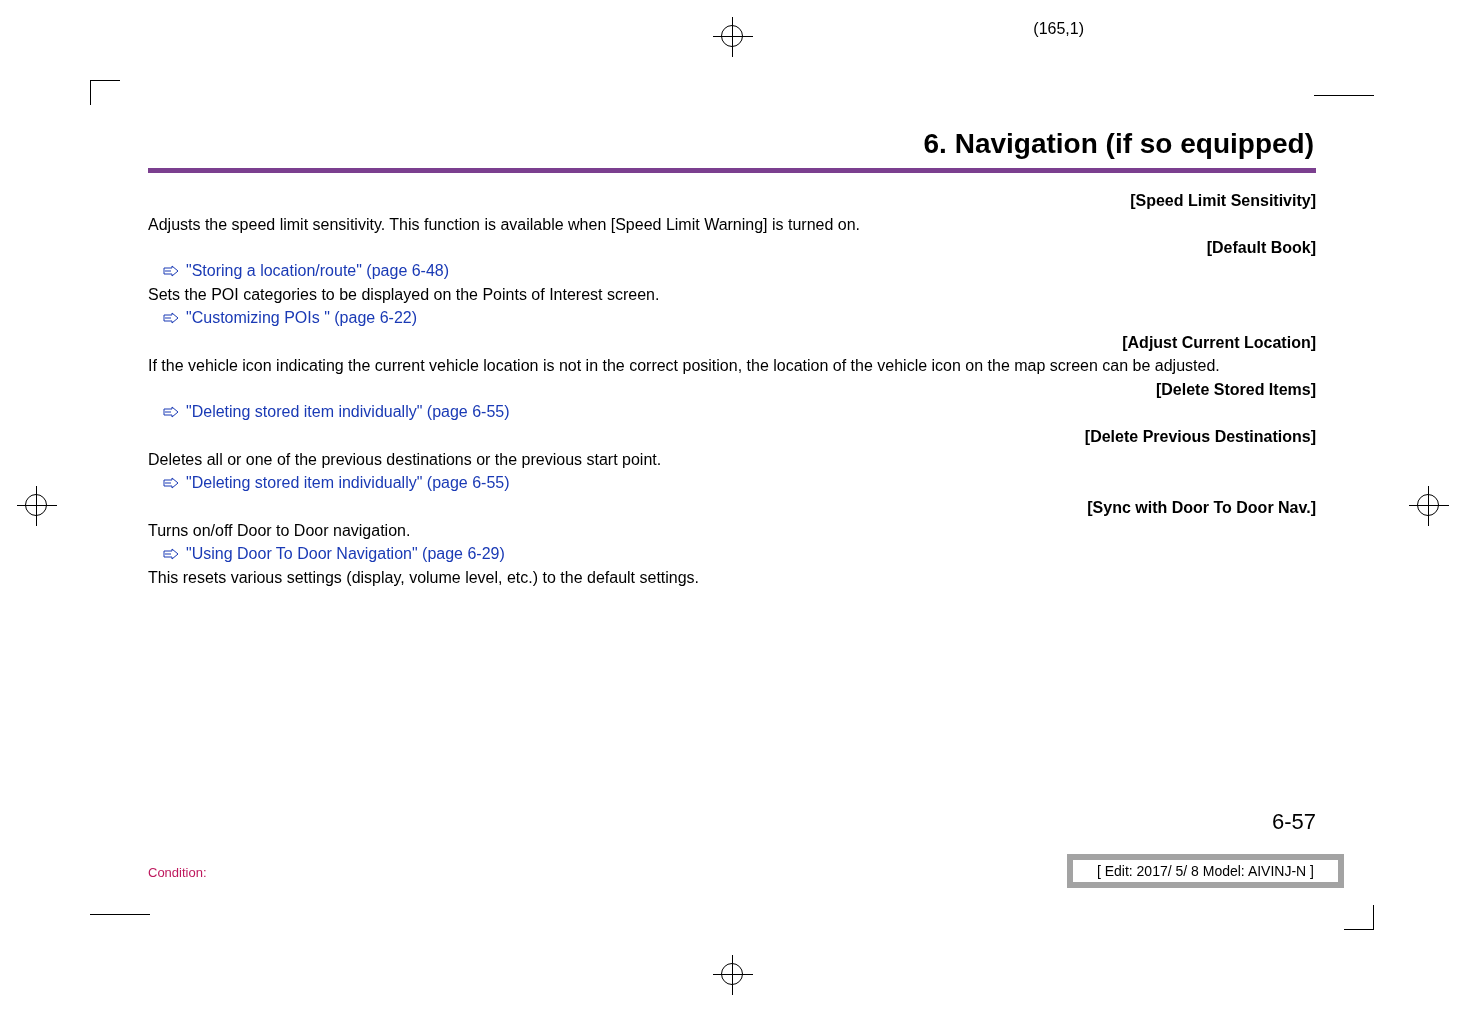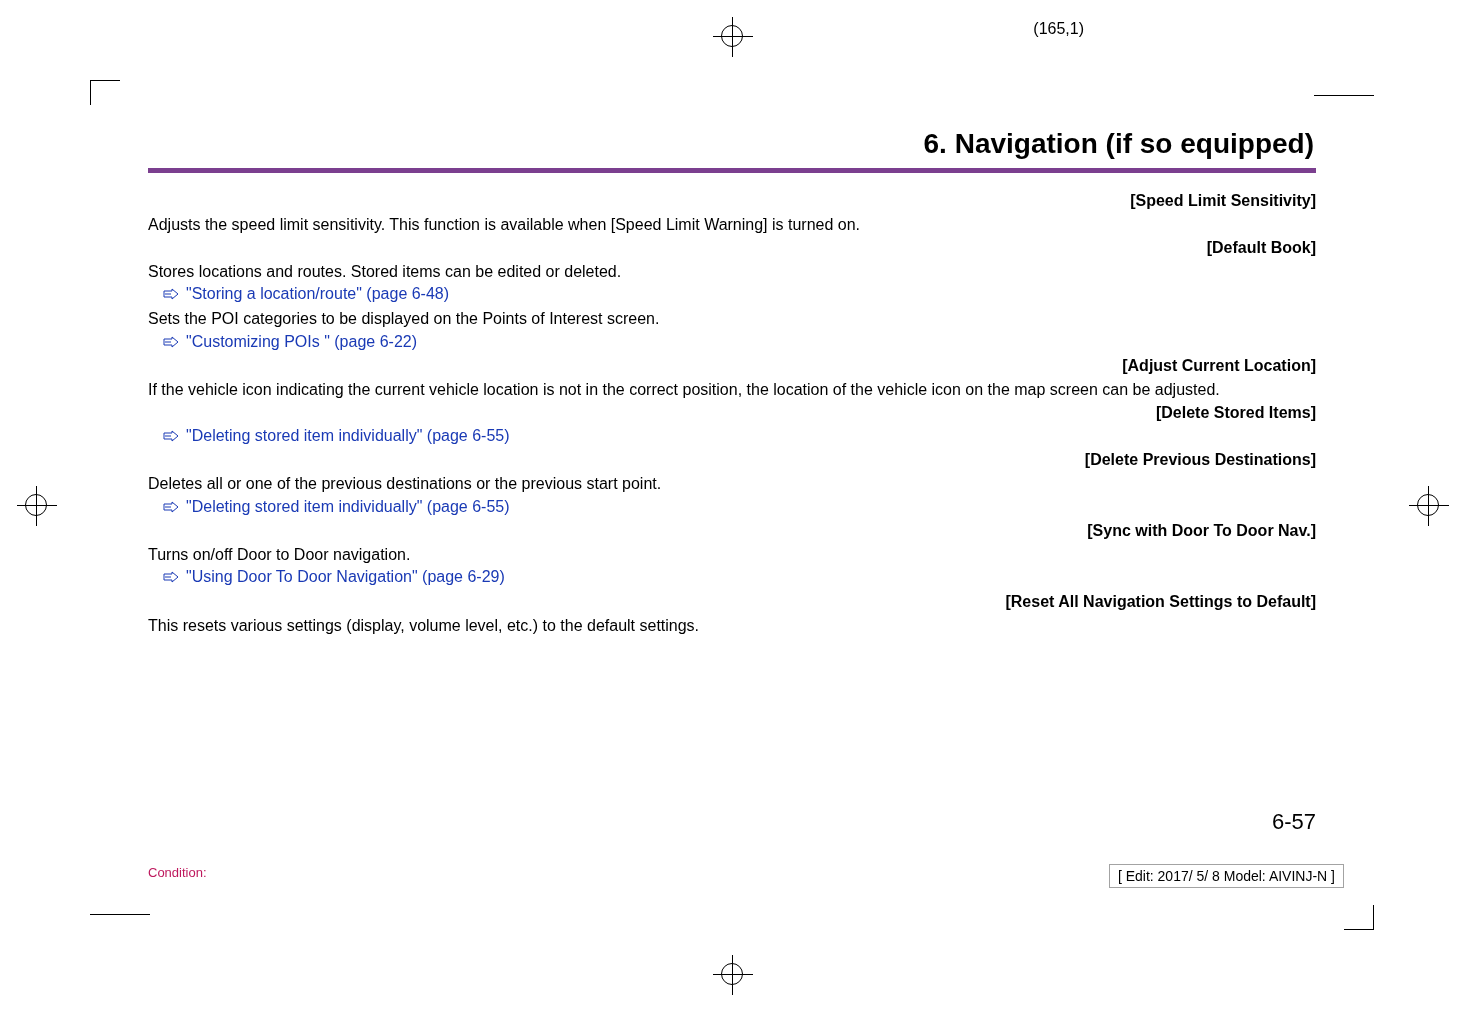--- a/index.html
+++ b/index.html
@@ -123,22 +123,22 @@
       position: absolute;
       bottom: 130px;
       left: 148px;
       font-size: 13px;
       color: #be185d;
     }
     .edit-box {
       position: absolute;
       bottom: 122px;
       right: 120px;
-      border: 1px solid #a3a3a3;
-      padding: 3px 8px;
+      border: 6px solid #a3a3a3;
+      padding: 3px 24px;
       font-size: 14px;
     }
   </style>
 </head>
 <body>
 
 <div class="crop-mark-top">
     <div class="crop-circle"></div>
   </div>
 <div class="crop-mark-bottom">
@@ -159,21 +159,20 @@
 <div class="page-coord">(165,1)</div>
 
 <div class="chapter-title">6. Navigation (if so equipped)</div>
 <div class="purple-rule"></div>
 
 <div class="content">
   <div class="section-head">[Speed Limit Sensitivity]</div>
   <div class="body-text">Adjusts the speed limit sensitivity. This function is available when [Speed Limit Warning] is turned on.</div>
 
   <div class="section-head">[Default Book]</div>
-  <div class="body-text">Stores locations and routes. Stored items can be edited or deleted.</div>
   <div class="link-line">
     <span class="hand-icon"><svg width="18" height="12" viewBox="0 0 18 12">
           <path d="M2 3 L10 3 L10 1 L16 6 L10 11 L10 9 L2 9 Z M4 5 L4 7 M6 5 L6 7 M8 5 L8 7" stroke="#1a3ab5" stroke-width="1" fill="none"></path>
         </svg></span><span>"Storing a location/route" (page 6-48)</span>
   </div>
 
   <div class="body-text">Sets the POI categories to be displayed on the Points of Interest screen.</div>
   <div class="link-line">
     <span class="hand-icon"><svg width="18" height="12" viewBox="0 0 18 12">
           <path d="M2 3 L10 3 L10 1 L16 6 L10 11 L10 9 L2 9 Z M4 5 L4 7 M6 5 L6 7 M8 5 L8 7" stroke="#1a3ab5" stroke-width="1" fill="none"></path>
@@ -199,19 +198,18 @@
   </div>
 
   <div class="section-head">[Sync with Door To Door Nav.]</div>
   <div class="body-text">Turns on/off Door to Door navigation.</div>
   <div class="link-line">
     <span class="hand-icon"><svg width="18" height="12" viewBox="0 0 18 12">
           <path d="M2 3 L10 3 L10 1 L16 6 L10 11 L10 9 L2 9 Z M4 5 L4 7 M6 5 L6 7 M8 5 L8 7" stroke="#1a3ab5" stroke-width="1" fill="none"></path>
         </svg></span><span>"Using Door To Door Navigation" (page 6-29)</span>
   </div>
 
-  <div class="section-head">[Reset All Navigation Settings to Default]</div>
   <div class="body-text">This resets various settings (display, volume level, etc.) to the default settings.</div>
 </div>
 
 <div class="page-num">6-57</div>
 <div class="condition">Condition:</div>
 <div class="edit-box">[ Edit: 2017/ 5/ 8    Model: AIVINJ-N ]</div>
 
 </body></html>

